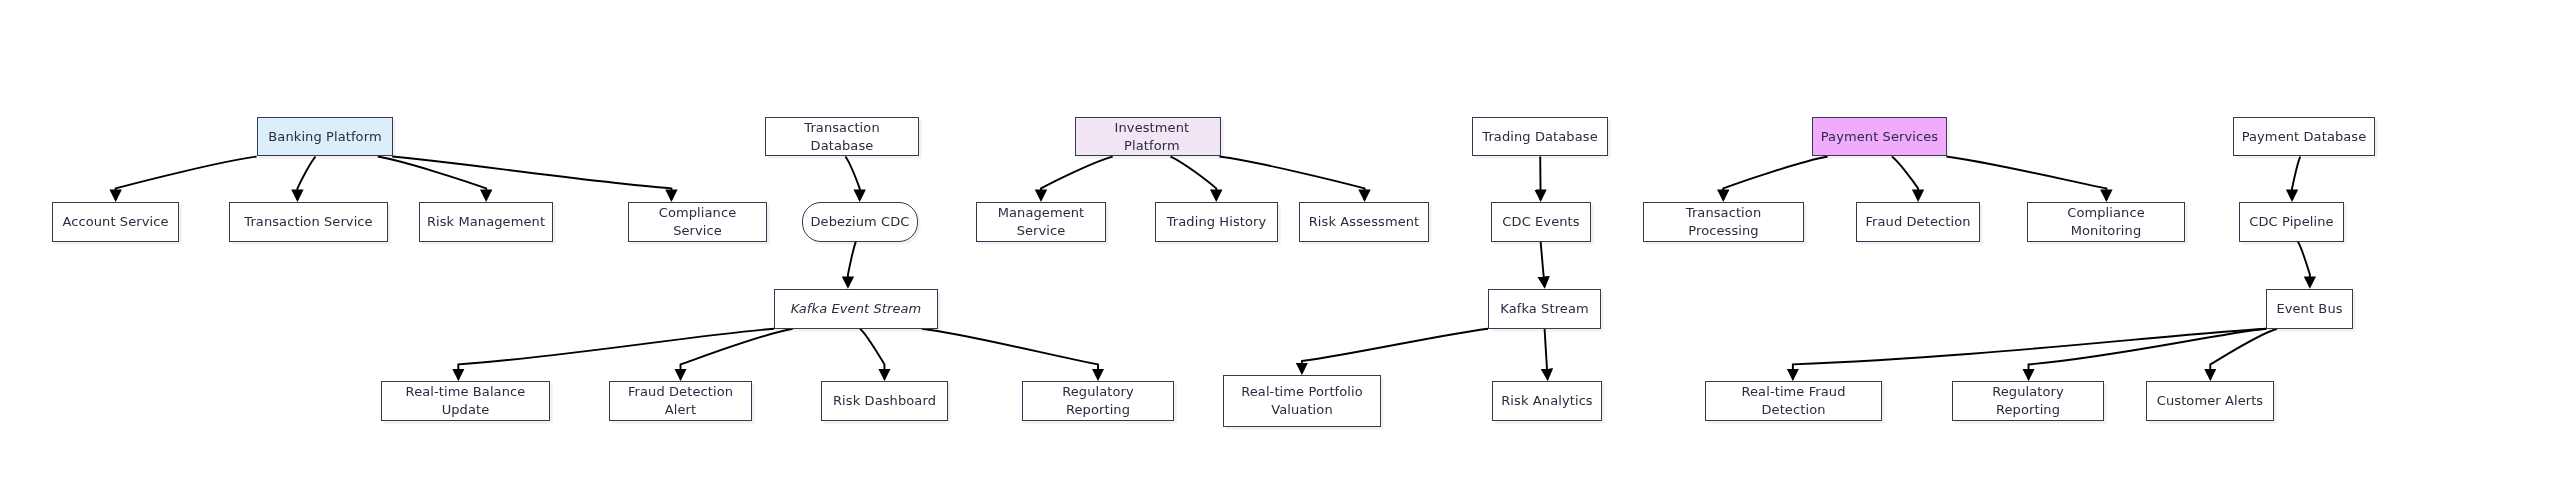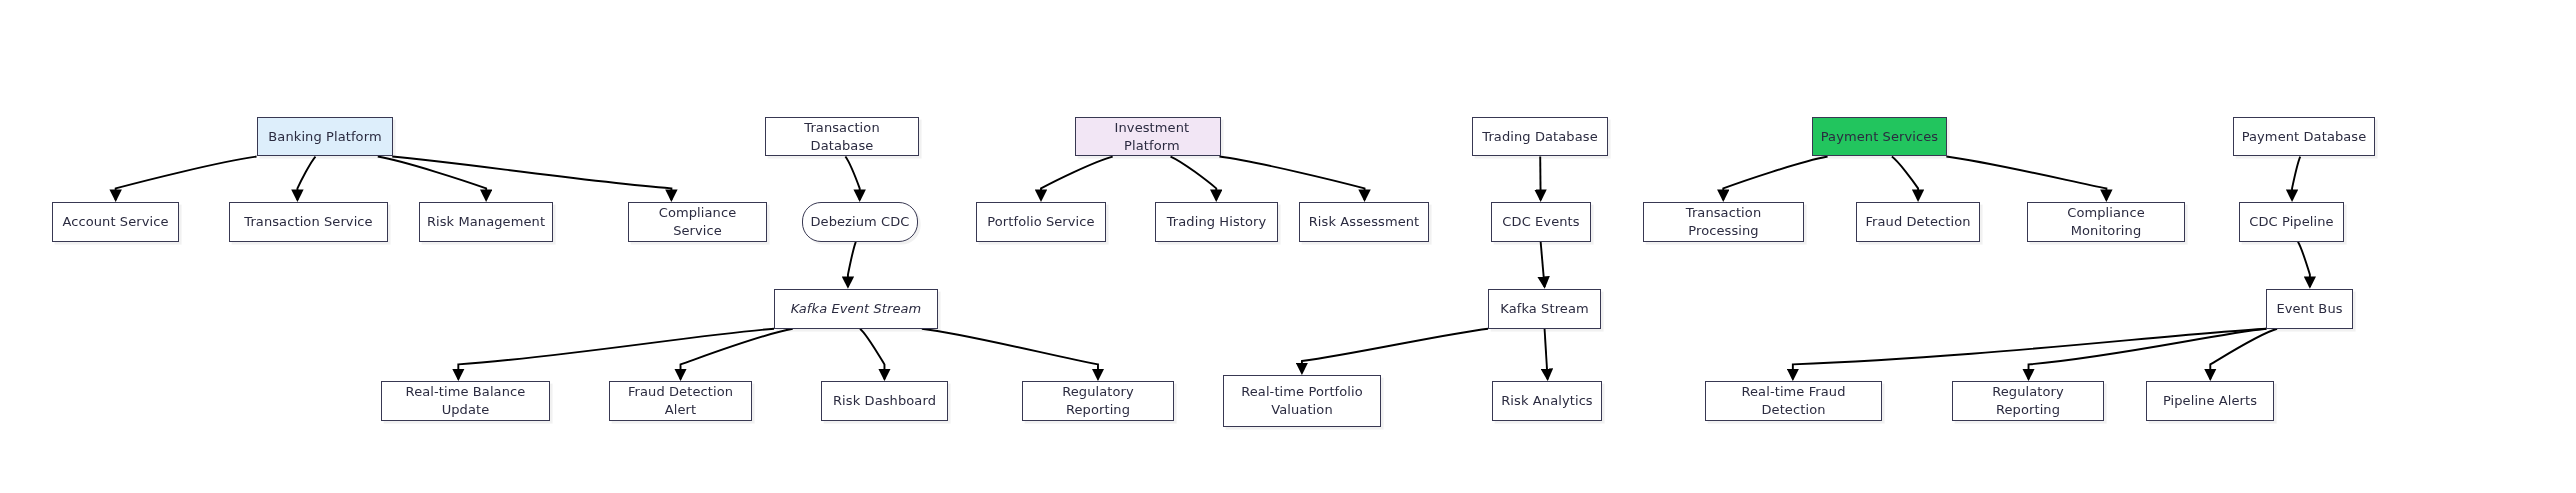--- a/index.html
+++ b/index.html
@@ -20,21 +20,21 @@
     display:flex;align-items:center;justify-content:center;
     text-align:center;
     font-size:13px;
     line-height:1.35;
     letter-spacing:0.1px;
     box-shadow:2.6px 2.6px 0 rgba(0,0,0,.055);
     padding:1.7px 5.2px;
   }
   .node.blue{background:#ddeefb;}
   .node.purple{background:#f2e6f5;}
-  .node.cream{background:#22c55e;}
+  .node.cream{background:#f0abfc;}
 </style>
 </head>
 <body>
 
 <div id="stage">
   <svg id="edges" viewBox="0 0 2962 568">
     <defs>
       <marker id="arrow" viewBox="0 0 10 10" refX="8.5" refY="5" markerWidth="6.5" markerHeight="6.5" orient="auto-start-reverse">
         <path d="M 0 0 L 10 5 L 0 10 z" fill="#000"></path>
       </marker>
@@ -95,21 +95,21 @@
       <div class="node" style="left: 419px; top: 202px; width: 134px; height: 40px;">
         <span>Risk Management</span>
       </div>
       <div class="node" style="left: 628px; top: 202px; width: 139px; height: 40px;">
         <span>Compliance Service</span>
       </div>
       <div class="node" style="left: 802px; top: 202px; width: 116px; height: 40px; border-radius: 19px;">
         <span>Debezium CDC</span>
       </div>
       <div class="node" style="left: 976px; top: 202px; width: 130px; height: 40px;">
-        <span>Portfolio Service</span>
+        <span>Management Service</span>
       </div>
       <div class="node" style="left: 1155px; top: 202px; width: 123px; height: 40px;">
         <span>Trading History</span>
       </div>
       <div class="node" style="left: 1299px; top: 202px; width: 130px; height: 40px;">
         <span>Risk Assessment</span>
       </div>
       <div class="node" style="left: 1491px; top: 202px; width: 100px; height: 40px;">
         <span>CDC Events</span>
       </div>
@@ -152,17 +152,17 @@
       <div class="node" style="left: 1492px; top: 381px; width: 110px; height: 40px;">
         <span>Risk Analytics</span>
       </div>
       <div class="node" style="left: 1705px; top: 381px; width: 177px; height: 40px;">
         <span>Real-time Fraud Detection</span>
       </div>
       <div class="node" style="left: 1952px; top: 381px; width: 152px; height: 40px;">
         <span>Regulatory Reporting</span>
       </div>
       <div class="node" style="left: 2146px; top: 381px; width: 128px; height: 40px;">
-        <span>Pipeline Alerts</span>
+        <span>Customer Alerts</span>
       </div>
     </div>
 </div>
 
 
 </body></html>

